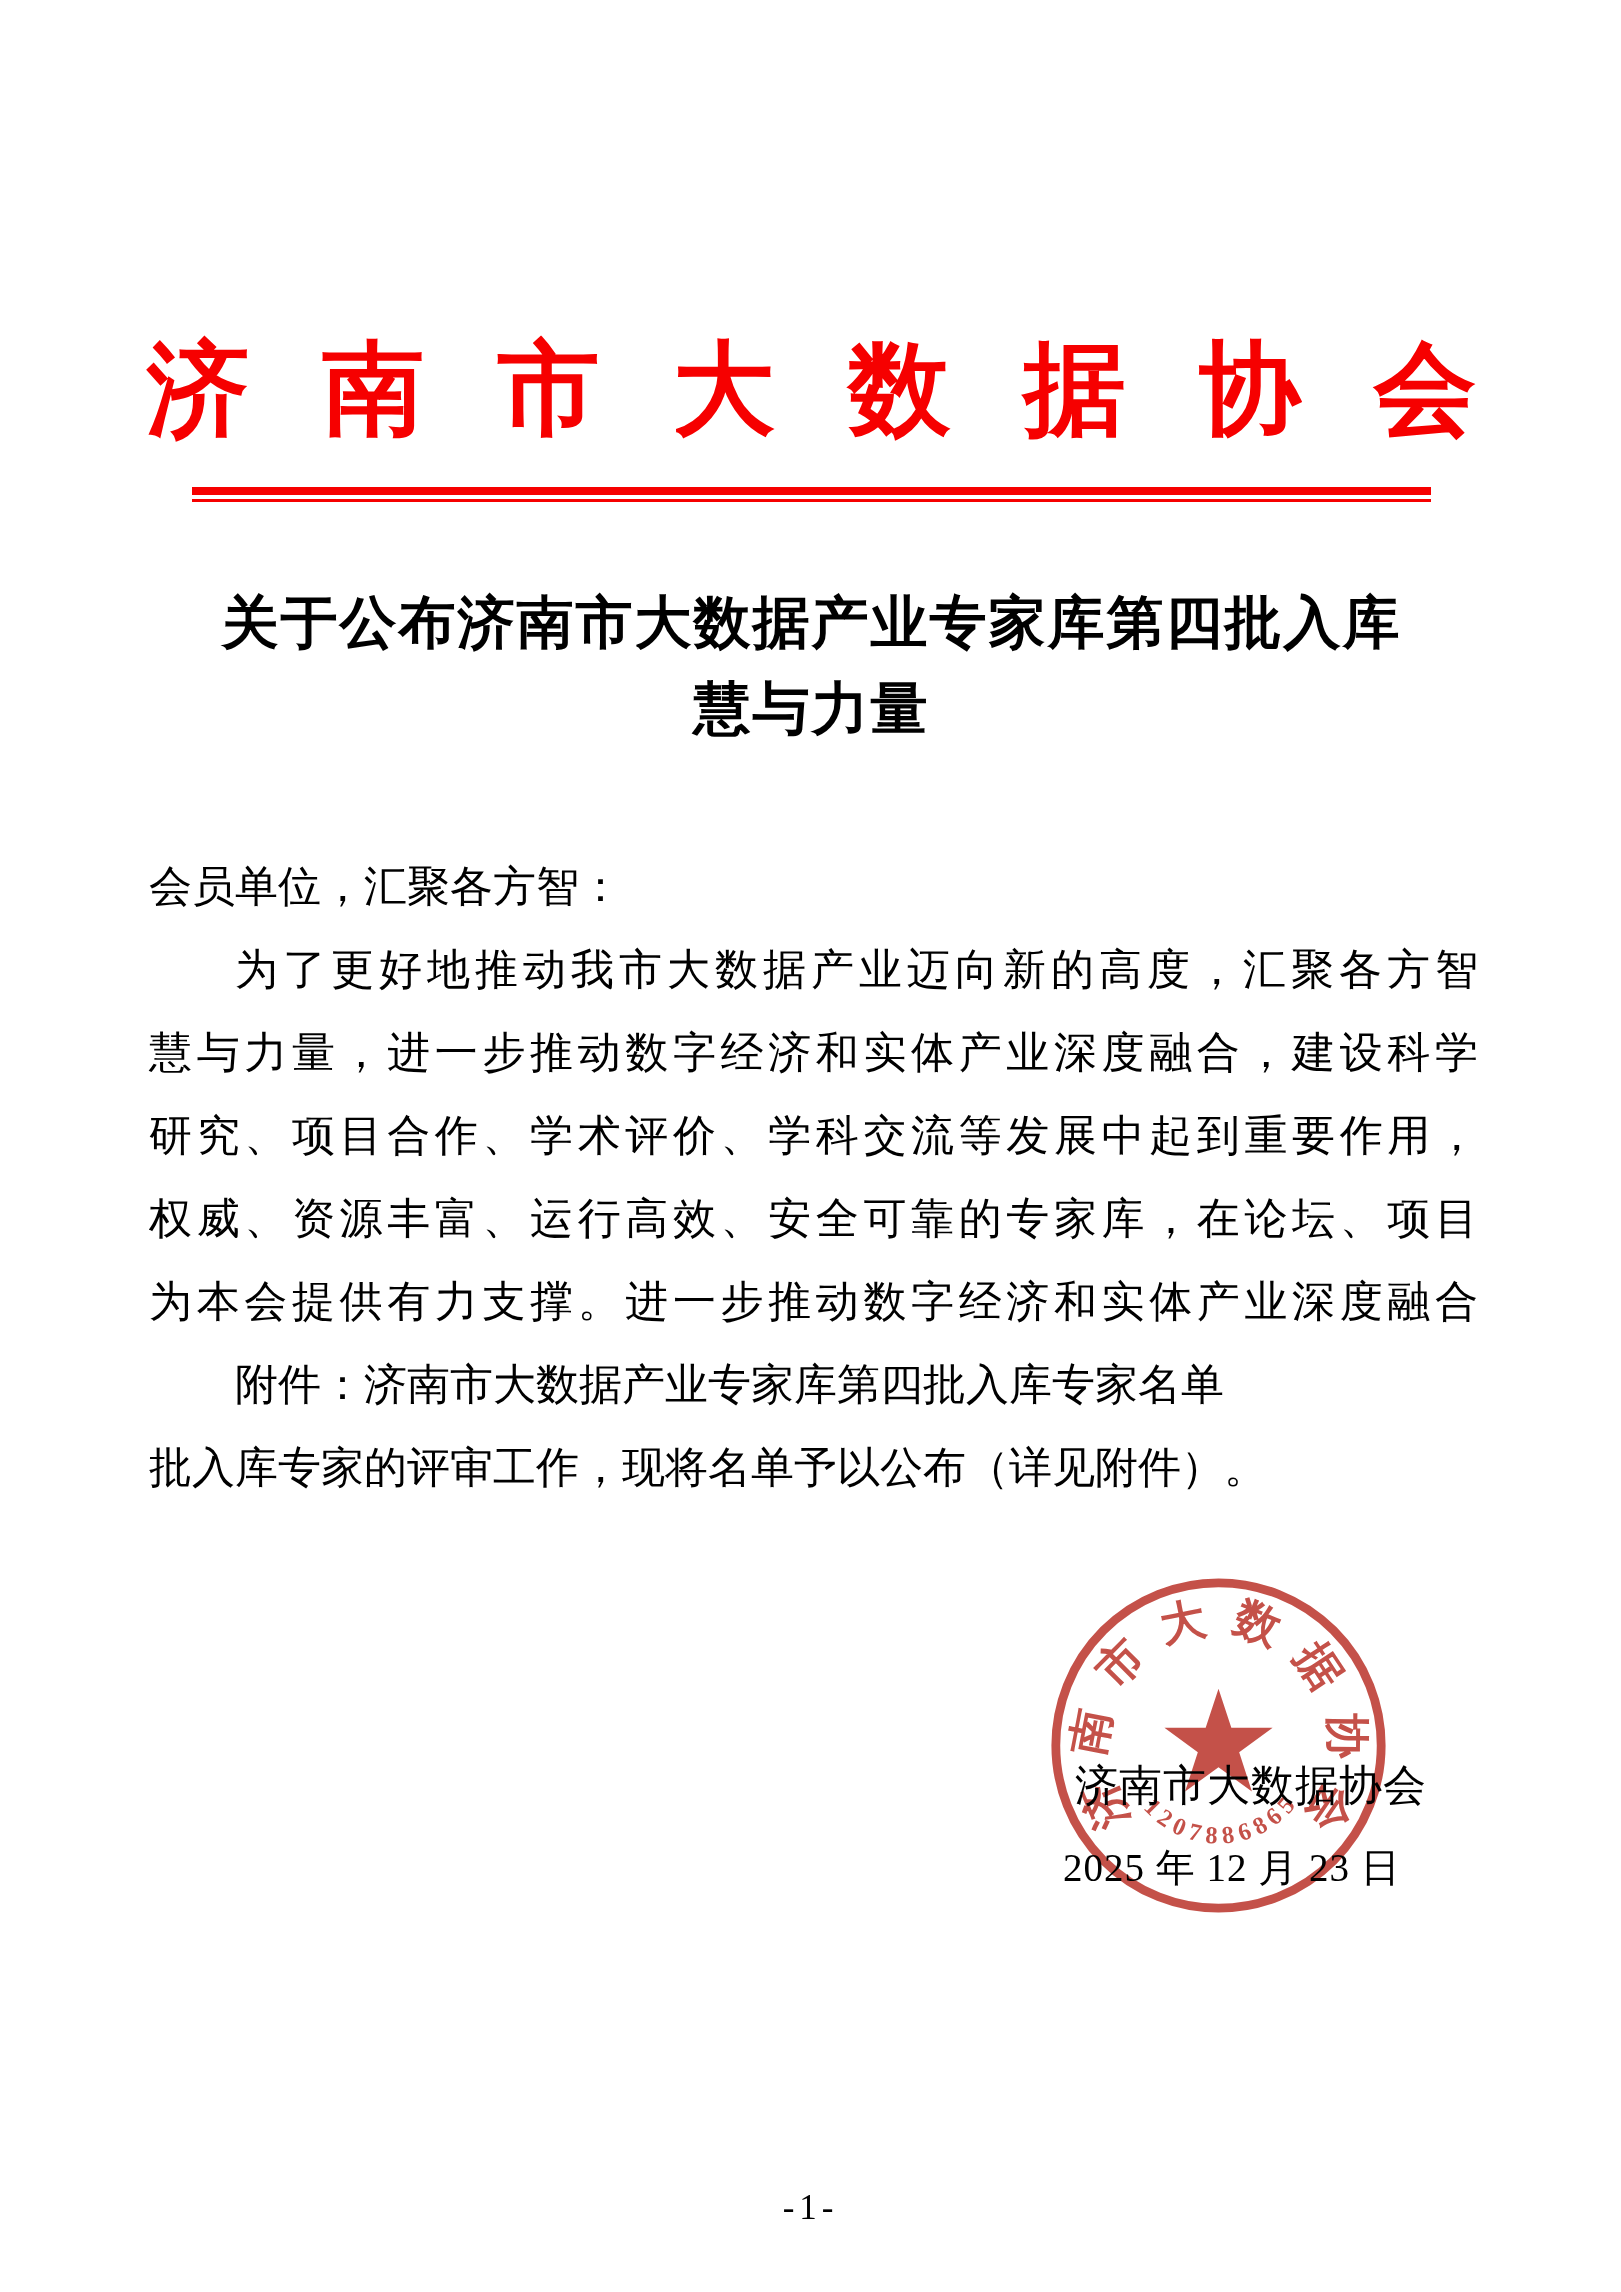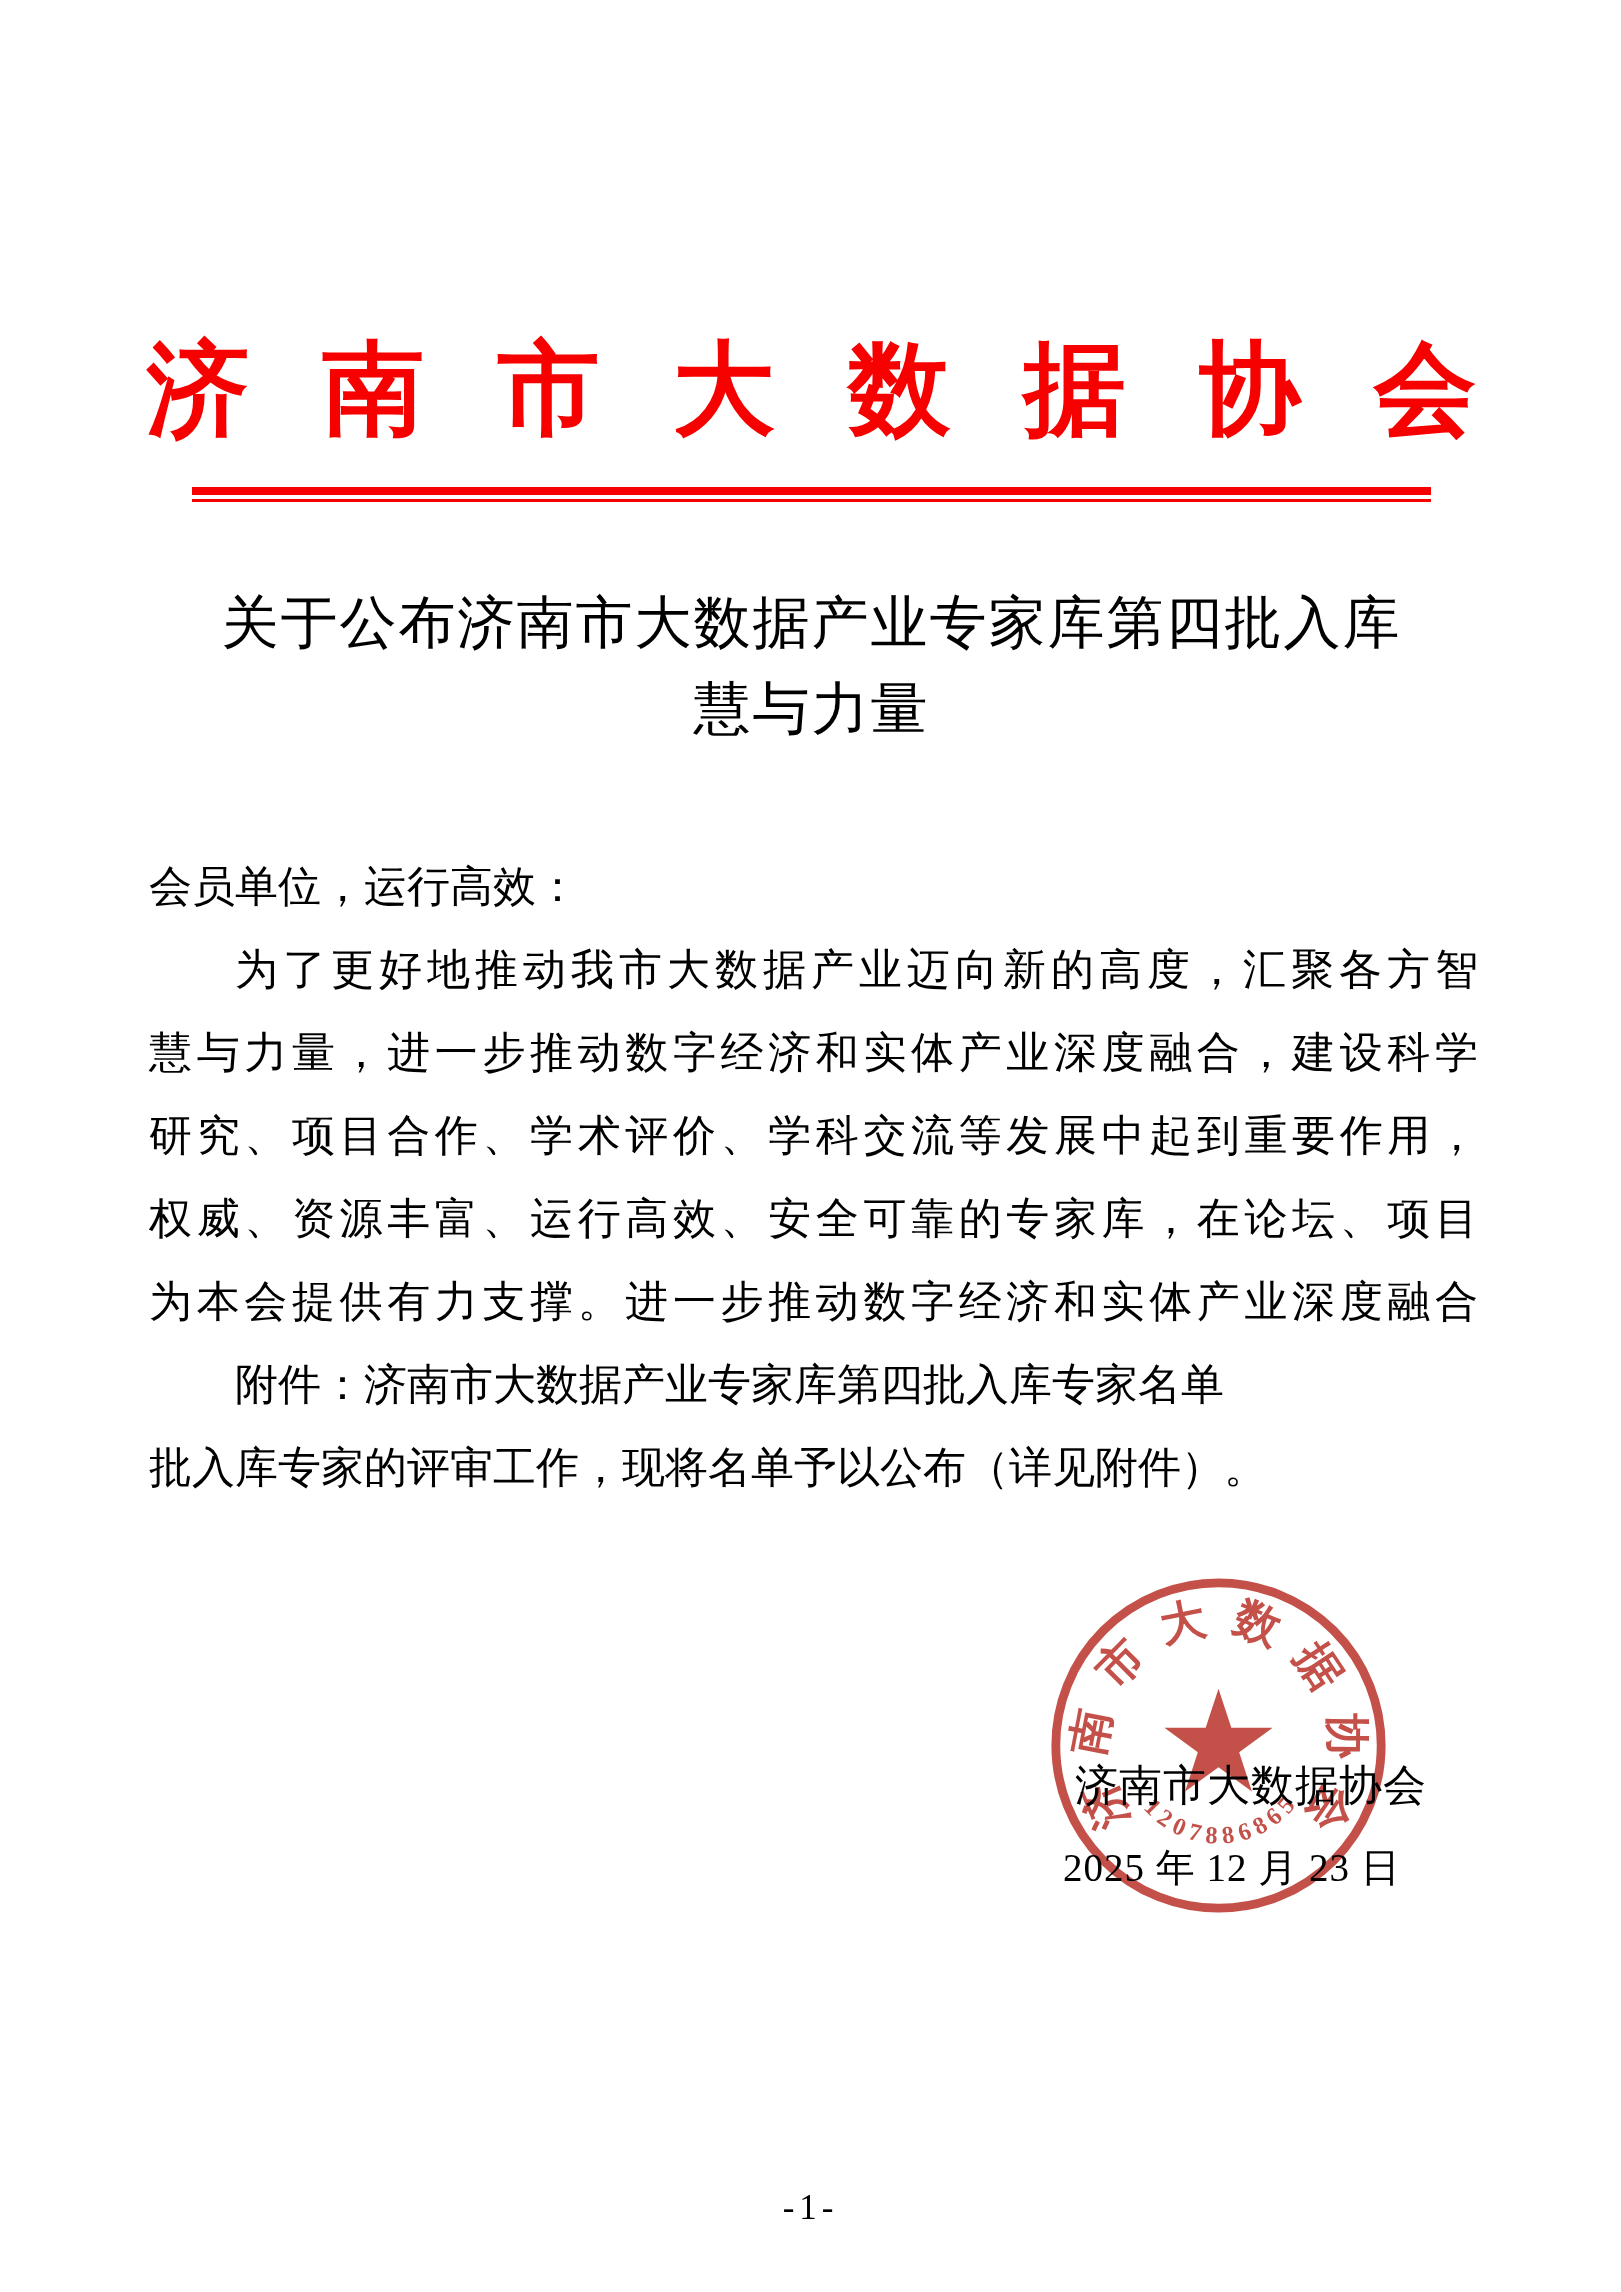--- a/index.html
+++ b/index.html
@@ -14,21 +14,21 @@
     display:flex;justify-content:space-between;align-items:center;
     color:#f60000;font-size:102px;font-weight:bold;line-height:122px;
     white-space:nowrap;
   }
   .rule{position:absolute;left:192px;width:1239px;background:#f60000;}
   .rule-thick{top:487px;height:7.8px;}
   .rule-thin{top:499px;height:2.9px;}
   
   .doc-title{
     position:absolute;left:147px;top:580px;width:1329px;
-    text-align:center;font-weight:normal;font-size:57px;line-height:86px;
+    text-align:center;font-weight:bold;font-size:57px;line-height:86px;
     letter-spacing:2px;
   }
   
   .body-block{position:absolute;left:149px;top:845px;width:1329px;font-size:43px;}
   .body-line{height:83px;line-height:83px;white-space:nowrap;}
   .body-line.justify{white-space:normal;text-align:justify;text-align-last:justify;}
   .body-line.indent{text-indent:86px;}
   
   .seal-svg{position:absolute;left:1047px;top:1574px;opacity:.88;z-index:1;}
   .seal-svg text{font-family:"Liberation Serif","DejaVu Serif",serif;font-weight:bold;}
@@ -57,21 +57,21 @@
 
   <div class="rule rule-thick"></div>
   <div class="rule rule-thin"></div>
 
   <div class="doc-title">
     <div>关于公布济南市大数据产业专家库第四批入库</div>
     <div>慧与力量</div>
   </div>
 
   <div class="body-block">
-    <div class="body-line">会员单位，运行高效：</div>
+    <div class="body-line">会员单位，汇聚各方智：</div>
     <div class="body-line justify indent">为了更好地推动我市大数据产业迈向新的高度，汇聚各方智</div>
     <div class="body-line justify">慧与力量，进一步推动数字经济和实体产业深度融合，建设科学</div>
     <div class="body-line justify">研究、项目合作、学术评价、学科交流等发展中起到重要作用，</div>
     <div class="body-line justify">权威、资源丰富、运行高效、安全可靠的专家库，在论坛、项目</div>
     <div class="body-line justify">为本会提供有力支撑。进一步推动数字经济和实体产业深度融合</div>
     <div class="body-line indent">附件：济南市大数据产业专家库第四批入库专家名单</div>
     <div class="body-line">批入库专家的评审工作，现将名单予以公布（详见附件）。</div>
   </div>
 
   <svg class="seal-svg" width="343" height="343" viewBox="-175 -175 350 350">

